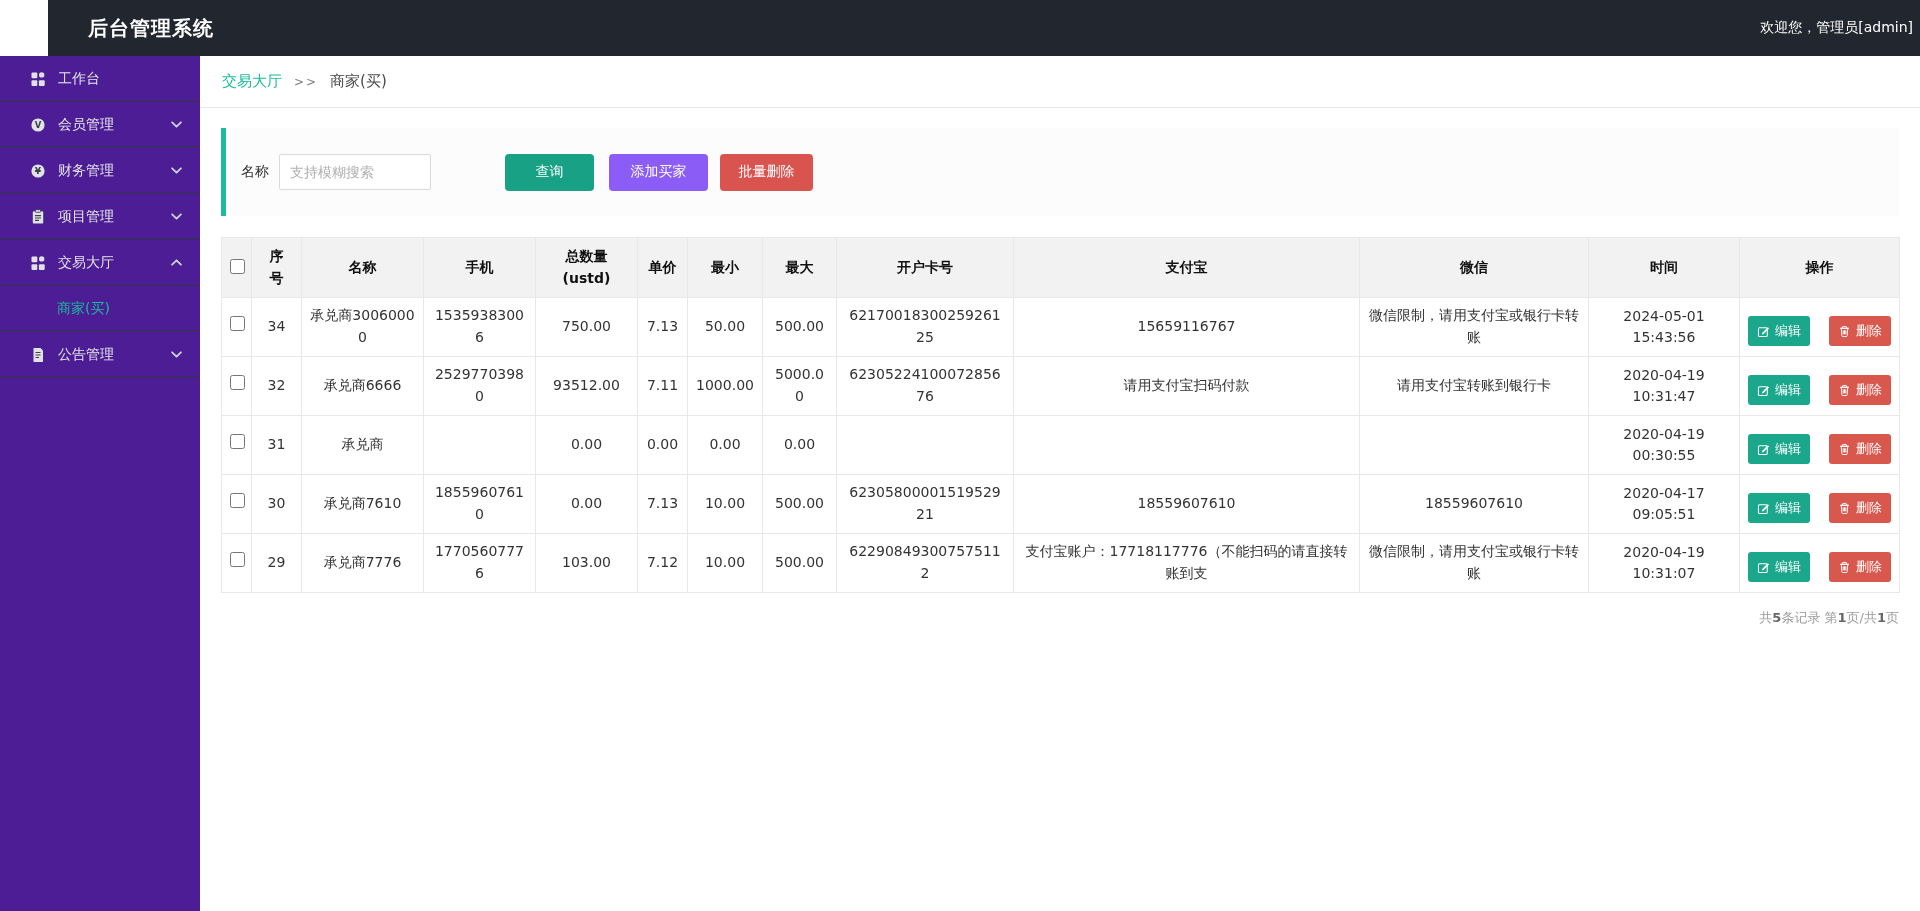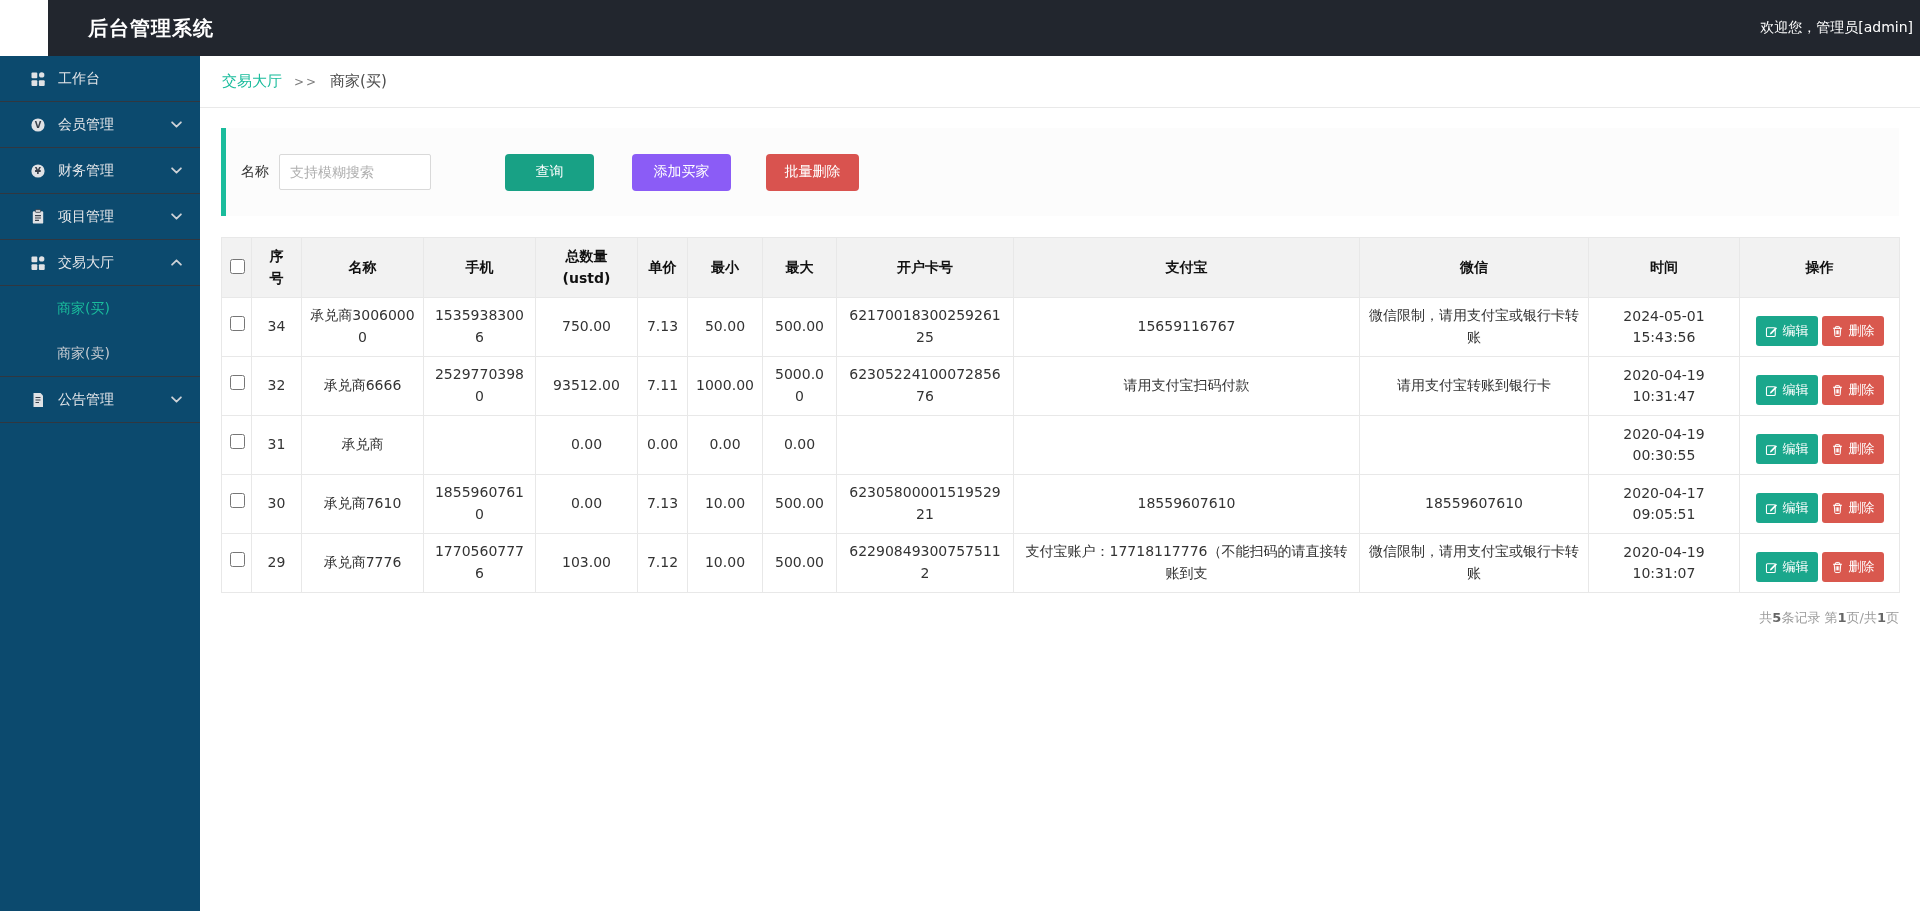--- a/index.html
+++ b/index.html
@@ -7,21 +7,21 @@
   body { font-family:"DejaVu Sans","Liberation Sans",sans-serif; background:#fff; position:relative; }
 
   
   .header { position:absolute; top:0; left:0; width:1920px; height:56px; background:#22262e;
             display:flex; align-items:center; justify-content:space-between; padding:0 26px 0 40px; z-index:5;margin-left:48px; }
   .app-title { color:#fff; font-size:20px; font-weight:bold; letter-spacing:1px; }
   .welcome { color:#fff; font-size:14px; display:flex; align-items:center; gap:19px; cursor:pointer; }
   .welcome svg { width:10px; height:7px; }
 
   
-  .sidebar { position:absolute; top:56px; left:0; width:200px; height:855px; background:#0c4a6e; }
+  .sidebar { position:absolute; top:56px; left:0; width:200px; height:855px; background:#4c1d95; }
   .nav-item { height:46px; display:flex; align-items:center; padding:0 18px 0 30px;
               color:#e4e6e9; font-size:14px; cursor:pointer; border-bottom:1px solid #313740; }
   .nav-icon { width:16px; height:16px; margin-right:12px; display:inline-flex; color:#e0e2e5; flex:none; }
   .nav-icon svg { width:16px; height:16px; }
   .nav-label { flex:1; }
   .chev { width:11px; display:inline-flex; color:#ced2d7; }
   .chev svg { width:11px; height:7px; }
   .chev.up svg { transform:rotate(180deg); }
   .submenu { border-bottom:1px solid #313740; }
   .sub-item { height:45px; line-height:45px; padding-left:57px; color:#c7ccd2; font-size:14px; cursor:pointer; }
@@ -36,40 +36,40 @@
   .bc-cur { color:#4a4a4a; }
   .content { padding:20px 21px 0 21px; }
 
   
   .search-panel { border-left:5px solid #1abc9c; background:#fcfcfc; height:88px;
                   display:flex; align-items:center; padding-left:15px; }
   .search-label { font-size:14px; color:#333; margin-right:10px; }
   .search-input { width:152px; height:36px; border:1px solid #d9d9d9; border-radius:2px;
                   padding:0 10px; font-size:14px; color:#333; outline:none; font-family:inherit; }
   .search-input::placeholder { color:#b0b0b0; }
-  .btn-group { margin-left:74px; display:flex; align-items:center;gap:23px; }
+  .btn-group { margin-left:74px; display:flex; align-items:center; }
   .btn { height:37px; border:none; border-radius:4px; color:#fff; font-size:14px;
          cursor:pointer; font-family:inherit; }
   .btn.teal { background:#18a185; min-width:89px; }
   .btn.blue { background:#8b5cf6; min-width:99px; margin-left:15px; }
   .btn.red  { background:#d9534f; min-width:93px; margin-left:12px; }
 
   
   table { width:100%; border-collapse:collapse; table-layout:fixed; margin-top:21px; border:1px solid #e6e6e6; }
   th,td { border:1px solid #e8e8e8; text-align:center; font-size:14px; vertical-align:middle;
           padding:6px 8px; word-break:break-word; }
   th { background:#f2f2f2; color:#111; font-weight:bold; height:60px; }
   td { color:#333; height:59px; line-height:1.55; }
   .th-inner { display:inline-block; line-height:1.55; }
   .th-id .th-inner { max-width:18px; }
   .th-total .th-inner { max-width:58px; }
   input[type=checkbox] { width:15px; height:15px; cursor:pointer; }
   .cell-name, .cell-card { word-break:break-all; }
   .time-line { display:block; line-height:1.5; }
-  .actions { display:flex; align-items:center; justify-content:center; gap:4px;margin-top:8px; }
+  .actions { display:flex; align-items:center; justify-content:space-between; gap:4px;margin-top:8px; }
   .btn-mini { display:inline-flex; align-items:center; gap:5px; height:30px; padding:0 9px;
               border:none; border-radius:3px; color:#fff; font-size:13px; cursor:pointer; font-family:inherit; }
   .btn-mini.teal { background:#1aa78c; }
   .btn-mini.red  { background:#d9584e; }
   .btn-mini svg { width:13px; height:13px; }
 
   .pagination { margin-top:16px; text-align:right; font-size:13px; color:#9c9c9c; padding-bottom:20px; }
   .pagination b { color:#666; }
 </style>
 </head>
@@ -161,21 +161,20 @@
           </span>
           <span class="nav-label">交易大厅</span>
           <span class="chev up">
             <svg viewBox="0 0 10 6" fill="none" stroke="currentColor" stroke-width="1.6" stroke-linecap="round" stroke-linejoin="round">
               <polyline points="1,1 5,5 9,1"></polyline>
             </svg>
           </span>
         </div>
         <div class="submenu">
           <div class="sub-item active">商家(买)</div>
-          <div class="sub-item">商家(卖)</div>
         </div>
       </div>
       <div>
         <div class="nav-item">
           <span class="nav-icon">
             <svg viewBox="0 0 16 16">
               <path fill="currentColor" d="M3.5 1h7L13 3.5V15H3.5z"></path>
               <path d="M5.5 5.5h5M5.5 8h5M5.5 10.5h3.5" stroke="#3a414b" stroke-width="1.1"></path>
             </svg>
           </span>

